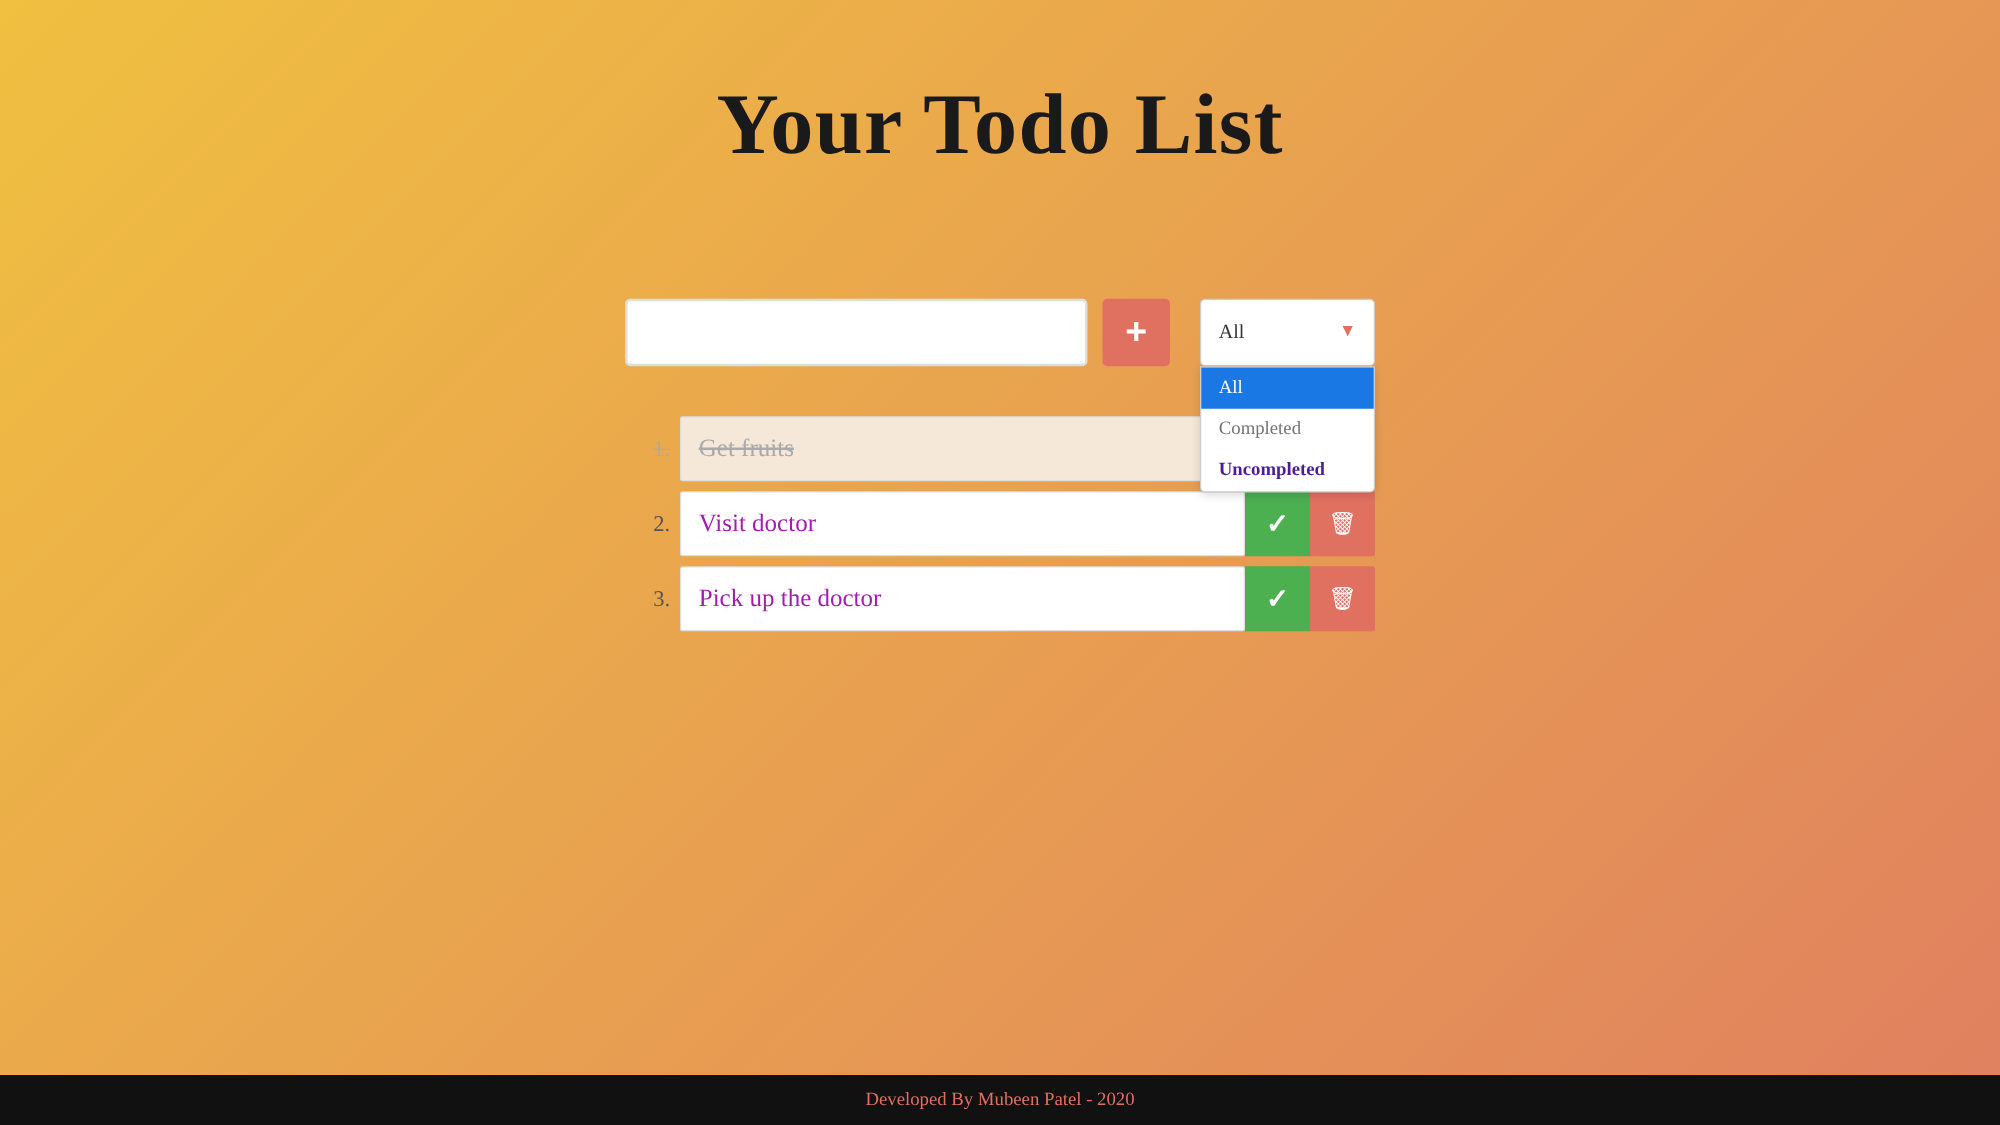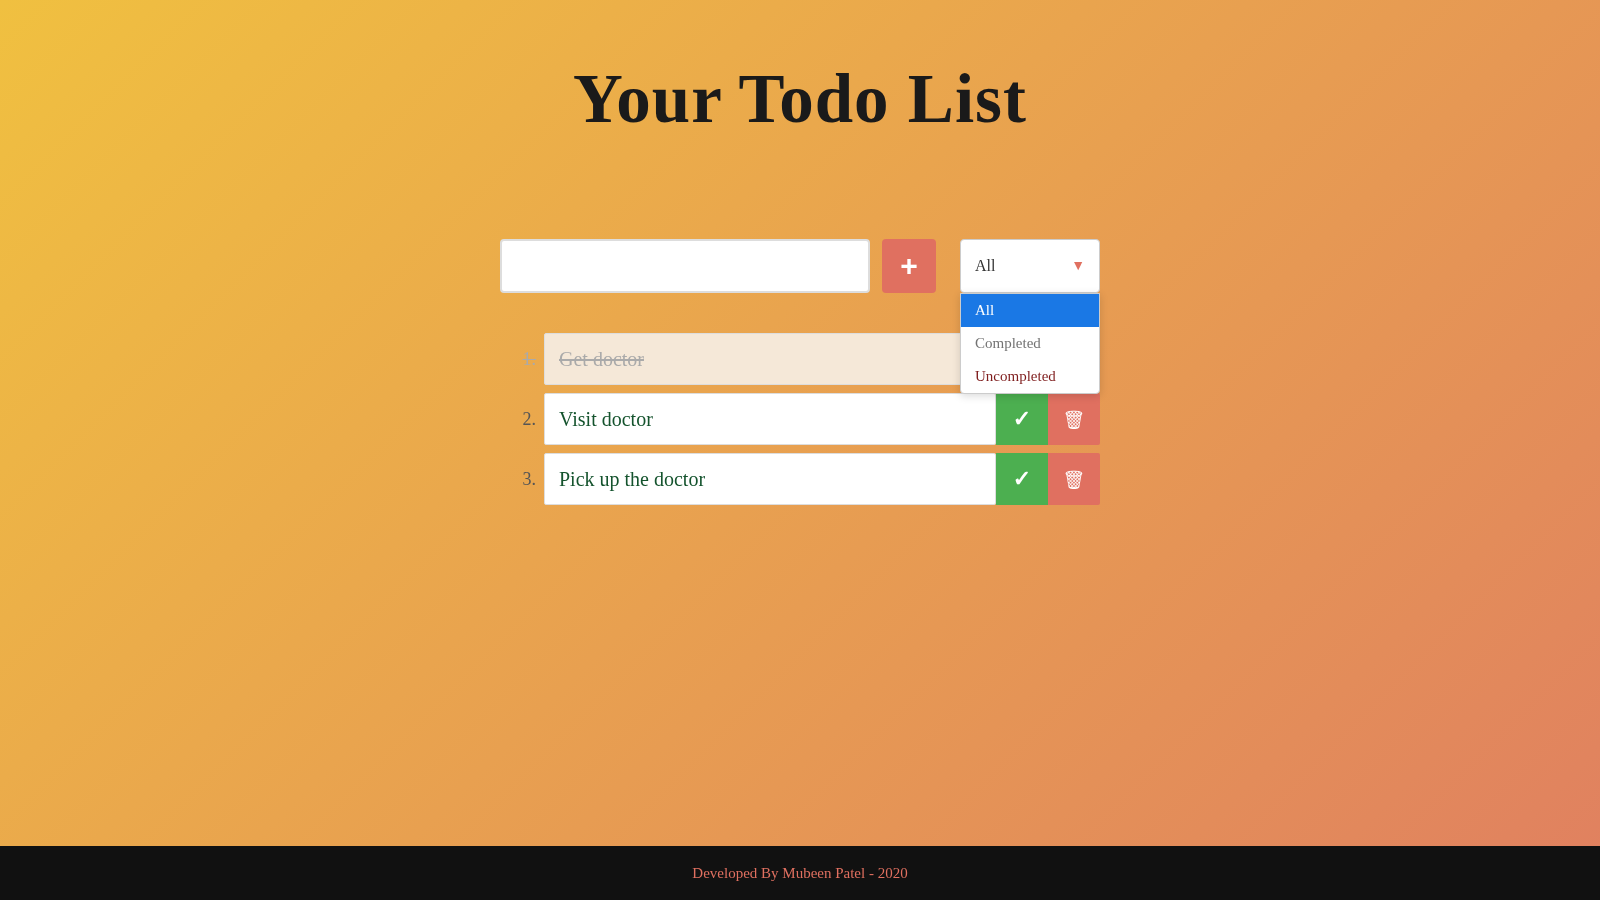--- a/index.html
+++ b/index.html
@@ -117,21 +117,22 @@
     .filter-option.active {
       background: #1a78e5;
       color: white;
     }
 
     .filter-option.completed {
       color: #737373;
     }
 
     .filter-option.uncompleted {
-      color: #7f1d1d;
+      color: #4c1d95;
+      font-weight: bold;
     }
 
     .todo-list {
       width: 100%;
       display: flex;
       flex-direction: column;
       gap: 8px;
     }
 
     .todo-item {
@@ -158,21 +159,21 @@
     .todo-text-box {
       flex: 1;
       height: 52px;
       background: white;
       border: 1px solid #ddd;
       border-radius: 2px;
       display: flex;
       align-items: center;
       padding: 0 14px;
       font-size: 20px;
-      color: #14532d;
+      color: #a21caf;
     }
 
     .todo-item.completed-item .todo-text-box {
       background: #f5e8d8;
       color: #aaa;
       text-decoration: line-through;
     }
 
     .todo-check-btn {
       width: 52px;
@@ -201,21 +202,21 @@
       color: white;
       flex-shrink: 0;
       border-radius: 0 2px 2px 0;
     }
 
     .footer {
       position: absolute;
       bottom: 0;
       left: 0;
       right: 0;
-      height: 54px;
+      height: 40px;
       background: #111;
       display: flex;
       align-items: center;
       justify-content: center;
     }
 
     .footer-text {
       color: #e07060;
       font-size: 15px;
       font-family: 'Georgia', serif;
@@ -264,21 +265,21 @@
         <div class="filter-option completed">Completed</div>
         <div class="filter-option uncompleted">Uncompleted</div>
       </div>
     </div>
   </div>
 
   <div class="todo-list">
 
     <div class="todo-item completed-item">
       <span class="todo-number strikethrough">1.</span>
-      <div class="todo-text-box">Get doctor</div>
+      <div class="todo-text-box">Get fruits</div>
       <button class="todo-check-btn">
         <span class="check-icon"></span>
       </button>
       <button class="todo-delete-btn">
         <span class="trash-icon"></span>
       </button>
     </div>
 
     <div class="todo-item">
       <span class="todo-number">2.</span>

